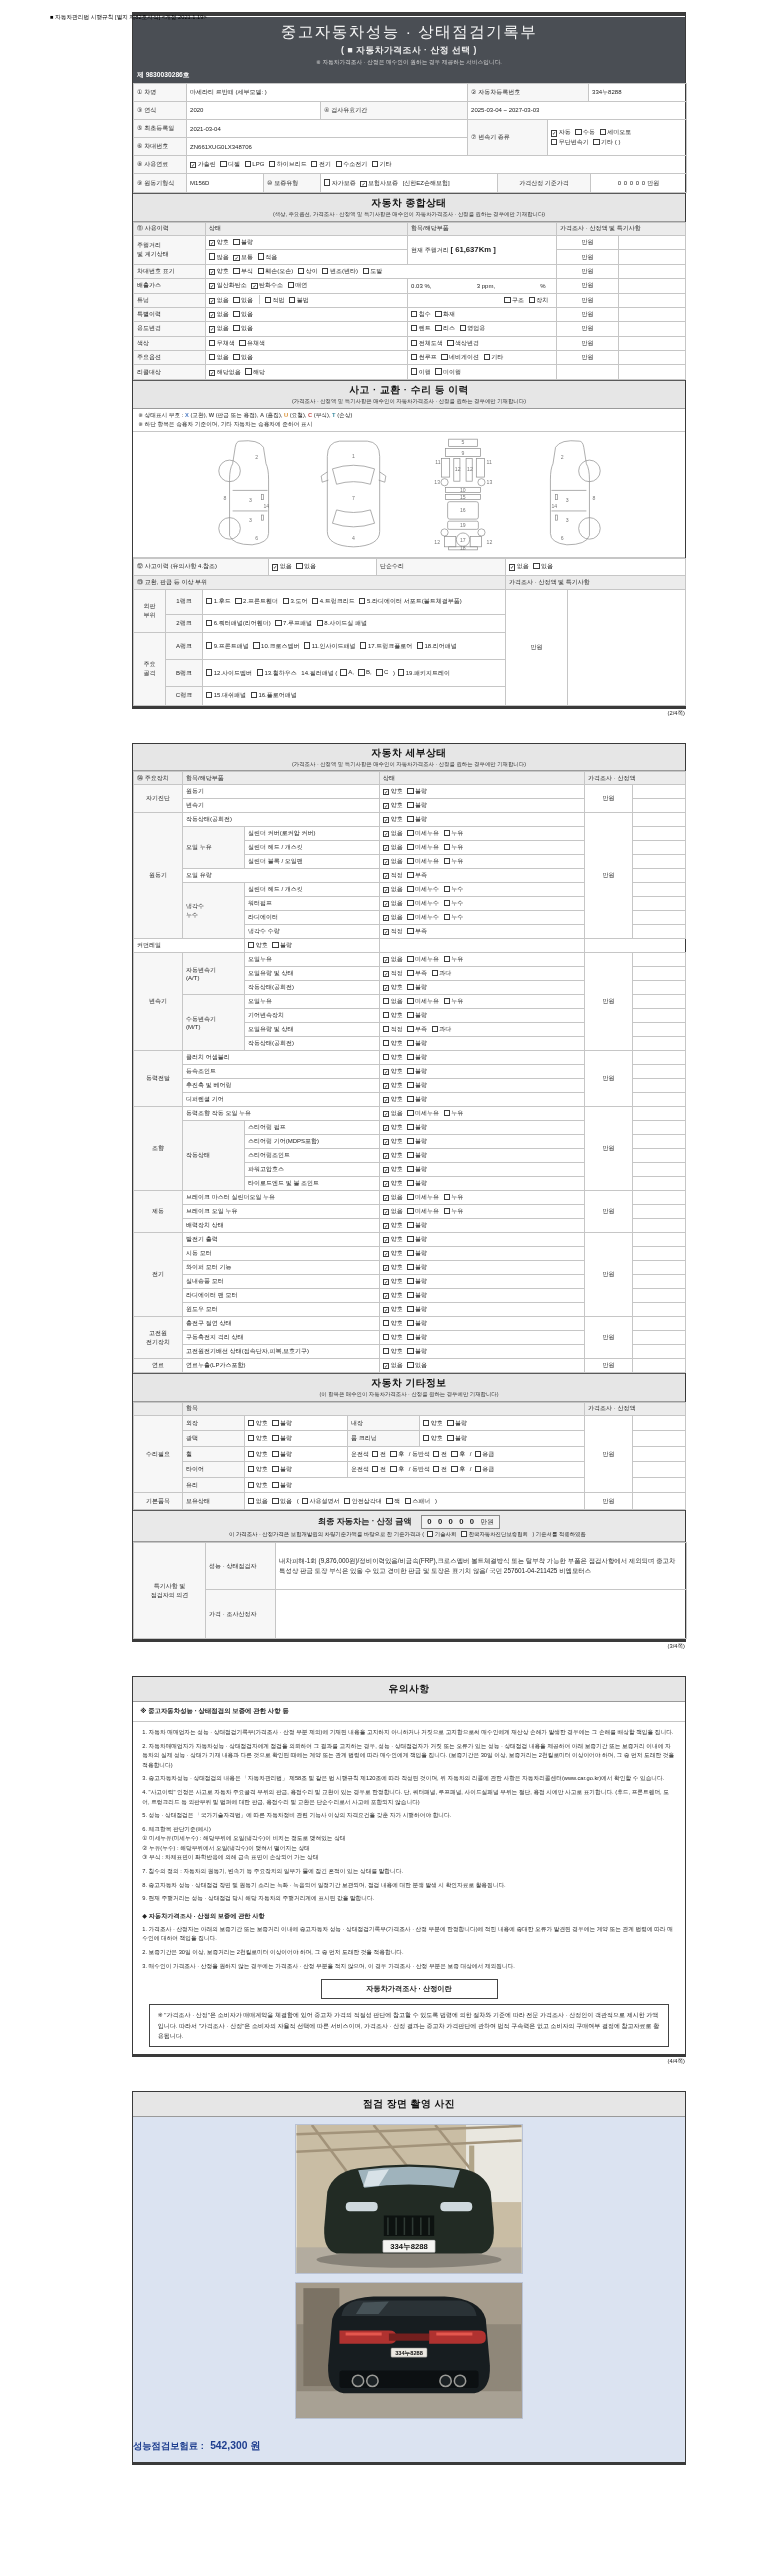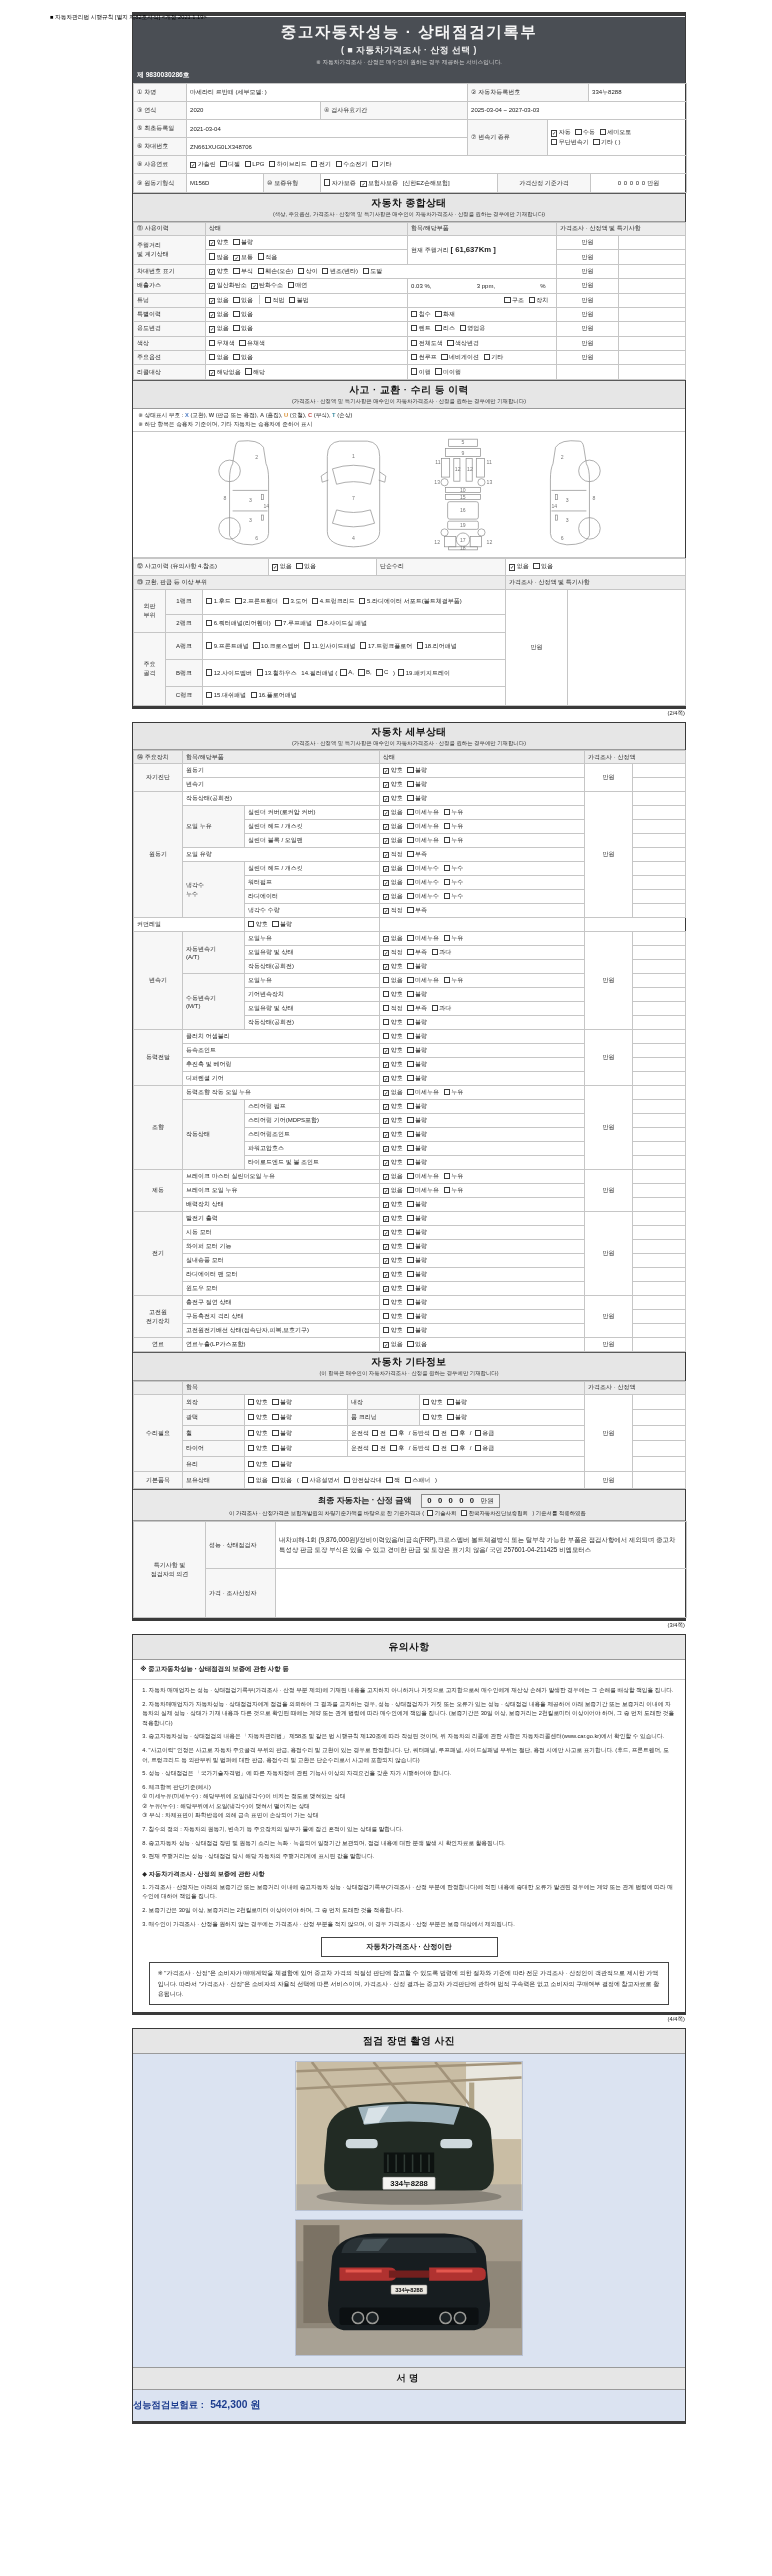--- a/index.html
+++ b/index.html
@@ -2,26 +2,26 @@
 <html style="font-size:8.2px"><head>
 <meta charset="utf-8">
 <style>
   html,body{margin:0;padding:0;background:#fff}
   body{width:773px;height:2576px;overflow:hidden;font-family:"Liberation Sans","DejaVu Sans",sans-serif;color:#1c1c1c}
   .sheet{position:relative;width:773px;height:2576px}
   .form-ref{position:absolute;top:1.5px;left:50px;font-size:5.7px;color:#000;white-space:nowrap}
   .col{width:554px;margin-left:132px}
   .pagebox{border:1px solid #3a3a3a;border-bottom-width:3.1px;background:#fff}
   .p1{margin-top:12.4px}
-  .pgap{margin-top:4px}
+  .pgap{margin-top:25px}
   .pagenum{text-align:right;font-size:5.7px;color:#222;padding:1px 1px 0 0}
   .toprule{height:2.6px;background:#3c3c3c;border-bottom:1px solid #fff}
   
   .doc-head{background:#4a4e54;color:#f0f0f0;padding:5.2px 0 1px 0}
-  .doc-title{text-align:center;font-size:15.5px;font-weight:bold;letter-spacing:1.5px;color:#f5f5f5}
+  .doc-title{text-align:center;font-size:15.5px;font-weight:normal;letter-spacing:1.5px;color:#f5f5f5}
   .doc-sub{text-align:center;font-size:8.8px;font-weight:bold;margin-top:2.1px;letter-spacing:0.5px}
   .doc-note{text-align:center;font-size:5.7px;color:#d8d8d8;margin-top:1.5px}
   .doc-no{font-size:6.7px;font-weight:bold;color:#fff;padding:4.6px 0 1.5px 4.1px}
   
   .sec-title{background:#e6e6e6;border-top:1px solid #5a5a5a;border-bottom:0.5px solid #9a9a9a;text-align:center;padding:3.1px 0 2.6px 0}
   .sec-title .h{font-size:9.8px;font-weight:bold;letter-spacing:0.5px;color:#111}
   .sec-title .s{font-size:5.4px;color:#333;margin-top:1px}
   
   table{border-collapse:collapse;width:100%;table-layout:fixed}
   td,th{border:0.5px solid #c6c6c6;font-size:6px;padding:1.5px 3.1px;vertical-align:middle;word-break:break-all}
@@ -880,21 +880,20 @@
             <rect x="84" y="170" width="270" height="34" rx="6" fill="#0c1012"></rect>
             <g fill="#1b2124" stroke="#9a9a96" stroke-width="3">
               <circle cx="120" cy="190" r="11"></circle>
                 <circle cx="148" cy="190" r="11"></circle>
               <circle cx="290" cy="190" r="11"></circle>
                 <circle cx="318" cy="190" r="11"></circle>
             </g>
           </g>
         </svg>
       </div>
-      <div class="sign-band">서명</div>
       <div class="fee-row">
         <span class="fl">성능점검보험료 :</span>
         <span class="fv">542,300 원</span>
       </div>
     </div>
   </div>
 
 </div>
 
 

